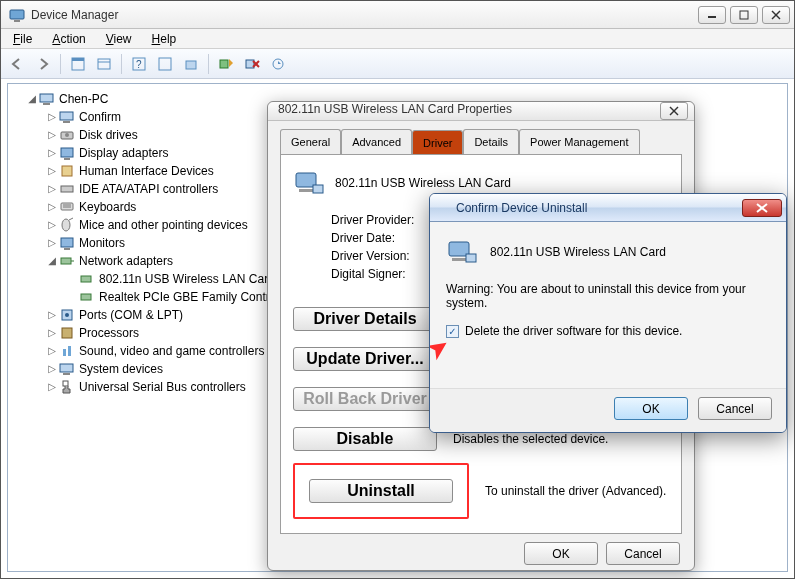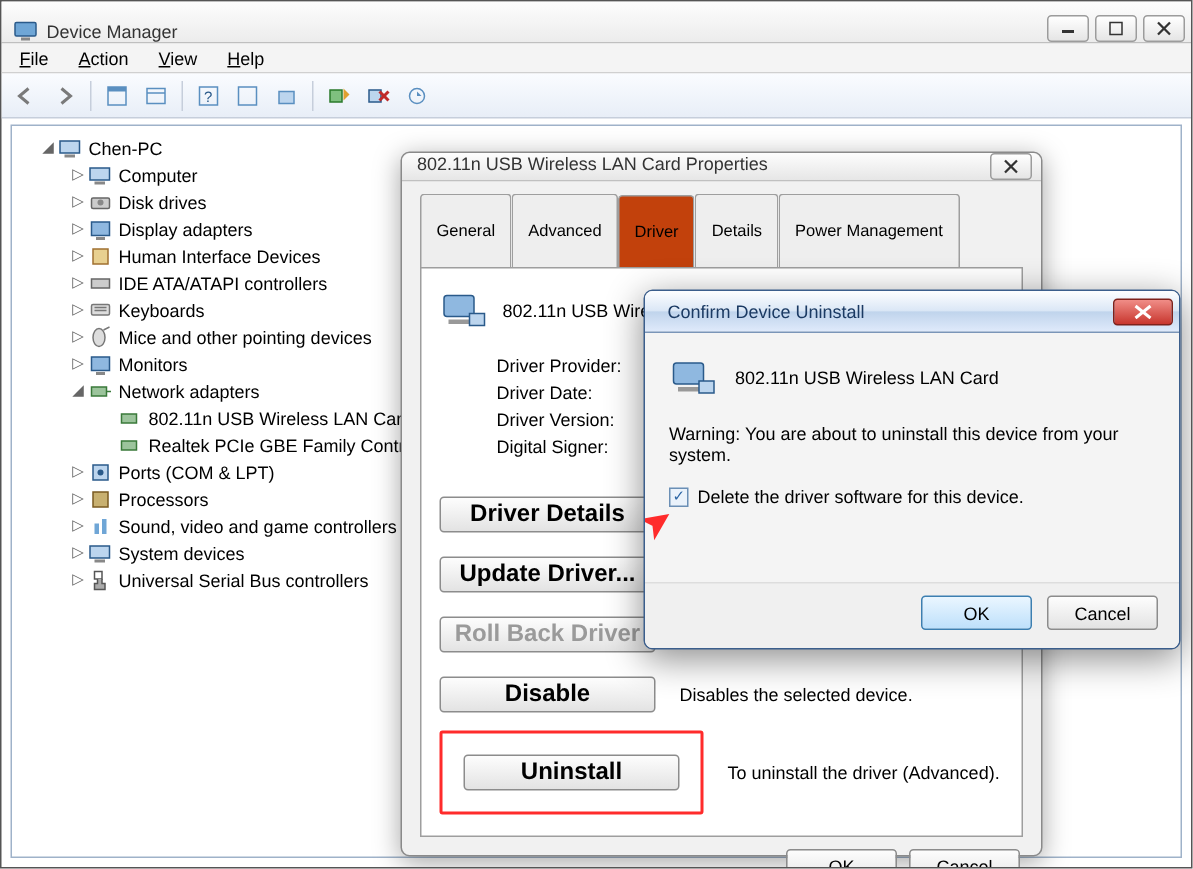--- a/index.html
+++ b/index.html
@@ -13,21 +13,21 @@
     position: relative;
     overflow: hidden;
     border: 1px solid #555;
   }
   
   .titlebar {
     height: 28px;
     background: linear-gradient(#fdfdfd,#ececec);
     border-bottom: 1px solid #bfbfbf;
     display: flex;
-    align-items: flex-end;
+    align-items: center;
     padding: 0 4px 0 8px;
   }
   .titlebar .app-icon { width:16px;height:16px;margin-right:6px;}
   .titlebar .title { flex:1; color:#333; }
   .winbtn-group { display:flex; gap:4px; }
   .winbtn {
     width:28px;height:18px;border:1px solid #9c9c9c;border-radius:3px;
     background:linear-gradient(#fff,#e5e5e5);
     display:flex;align-items:center;justify-content:center;
     font-size:10px;color:#444;cursor:default;
@@ -63,21 +63,21 @@
     display:flex;flex-direction:column;
   }
   .dlg-title{
     height:28px;background:linear-gradient(#fdfdfd,#e6e6e6);
     border-bottom:1px solid #c0c0c0;border-radius:6px 6px 0 0;
     display:flex;padding:0 6px 0 10px;color:#333;
   }
   .dlg-title span{flex:1}
   .dlg-body{flex:1;padding:8px 12px 0 12px;position:relative;}
   .tabs{display:flex;align-items:flex-end;}
-  .tab{padding:18px 10px;border:1px solid #9e9e9e;border-bottom:none;background:#eee;
+  .tab{padding:6px 10px;border:1px solid #9e9e9e;border-bottom:none;background:#eee;
        border-radius:3px 3px 0 0;margin-right:0px;font-size:11px;cursor:default;}
   .tab.active{background:#c2410c;position:relative;top:1px;}
   .tab-panel{border:1px solid #9e9e9e;background:#fff;height:380px;padding:12px;position:relative;font-size:12px;}
   .dev-row{display:flex;align-items:center;gap:10px;margin-bottom:14px;}
   .dev-icon{width:32px;height:32px;}
   .info-row{display:flex;margin:4px 0 4px 38px;font-size:12px;}
   .info-row .lbl{width:110px;}
   .drv-btn{
     width:144px;height:24px;margin:4px 0;
     border:1px solid #8c8c8c;border-radius:3px;
@@ -96,21 +96,21 @@
   }
   
   .confirm{
     position:absolute;left:428px;top:192px;width:358px;height:240px;
     border:1px solid #3b5e8c;border-radius:6px;
     background:#f4f4f4;box-shadow:0 6px 24px rgba(0,0,0,0.45);
     display:flex;flex-direction:column;overflow:hidden;
   }
   .confirm-title{
     height:28px;background:linear-gradient(#fdfeff,#dbe7f6 48%,#c0d4ec 52%,#dfeafb);
-    border-bottom:1px solid #7a95b8;display:flex;align-items:center;padding:0 4px 0 15px;
+    border-bottom:1px solid #7a95b8;display:flex;align-items:center;padding:0 4px 0 26px;
     color:#1b3a63;font-size:12px;
   }
   .confirm-title span{flex:1}
   .close-x{
     width:40px;height:18px;border-radius:3px;
     background:linear-gradient(#f08d87,#c8362e);border:1px solid #7e211b;
     color:#fff;display:flex;align-items:center;justify-content:center;font-size:11px;font-weight:bold;
   }
   .confirm-body{flex:1;padding:14px 16px 6px 16px;background:#f4f4f4;font-size:12px;}
   .confirm-body .row1{display:flex;align-items:center;gap:12px;margin-bottom:14px;}
@@ -241,21 +241,21 @@
     </div>
     <div id="tree-items">
         <div class="tree-row indent2">
       <span class="expander">▷</span>
       <span class="tree-icon">
             <svg width="16" height="16">
               <rect x="1" y="3" width="13" height="8" fill="#bcd5ee" stroke="#2a5a8a"></rect>
               <rect x="4" y="12" width="7" height="2" fill="#888"></rect>
             </svg>
           </span>
-      <span class="tree-label">Computer</span>
+      <span class="tree-label">Confirm</span>
     </div>
         <div class="tree-row indent2">
       <span class="expander">▷</span>
       <span class="tree-icon">
             <svg width="16" height="16">
               <rect x="2" y="5" width="12" height="7" rx="1" fill="#ccc" stroke="#666"></rect>
               <circle cx="8" cy="8" r="2" fill="#888"></circle>
             </svg>
           </span>
       <span class="tree-label">Disk drives</span>

